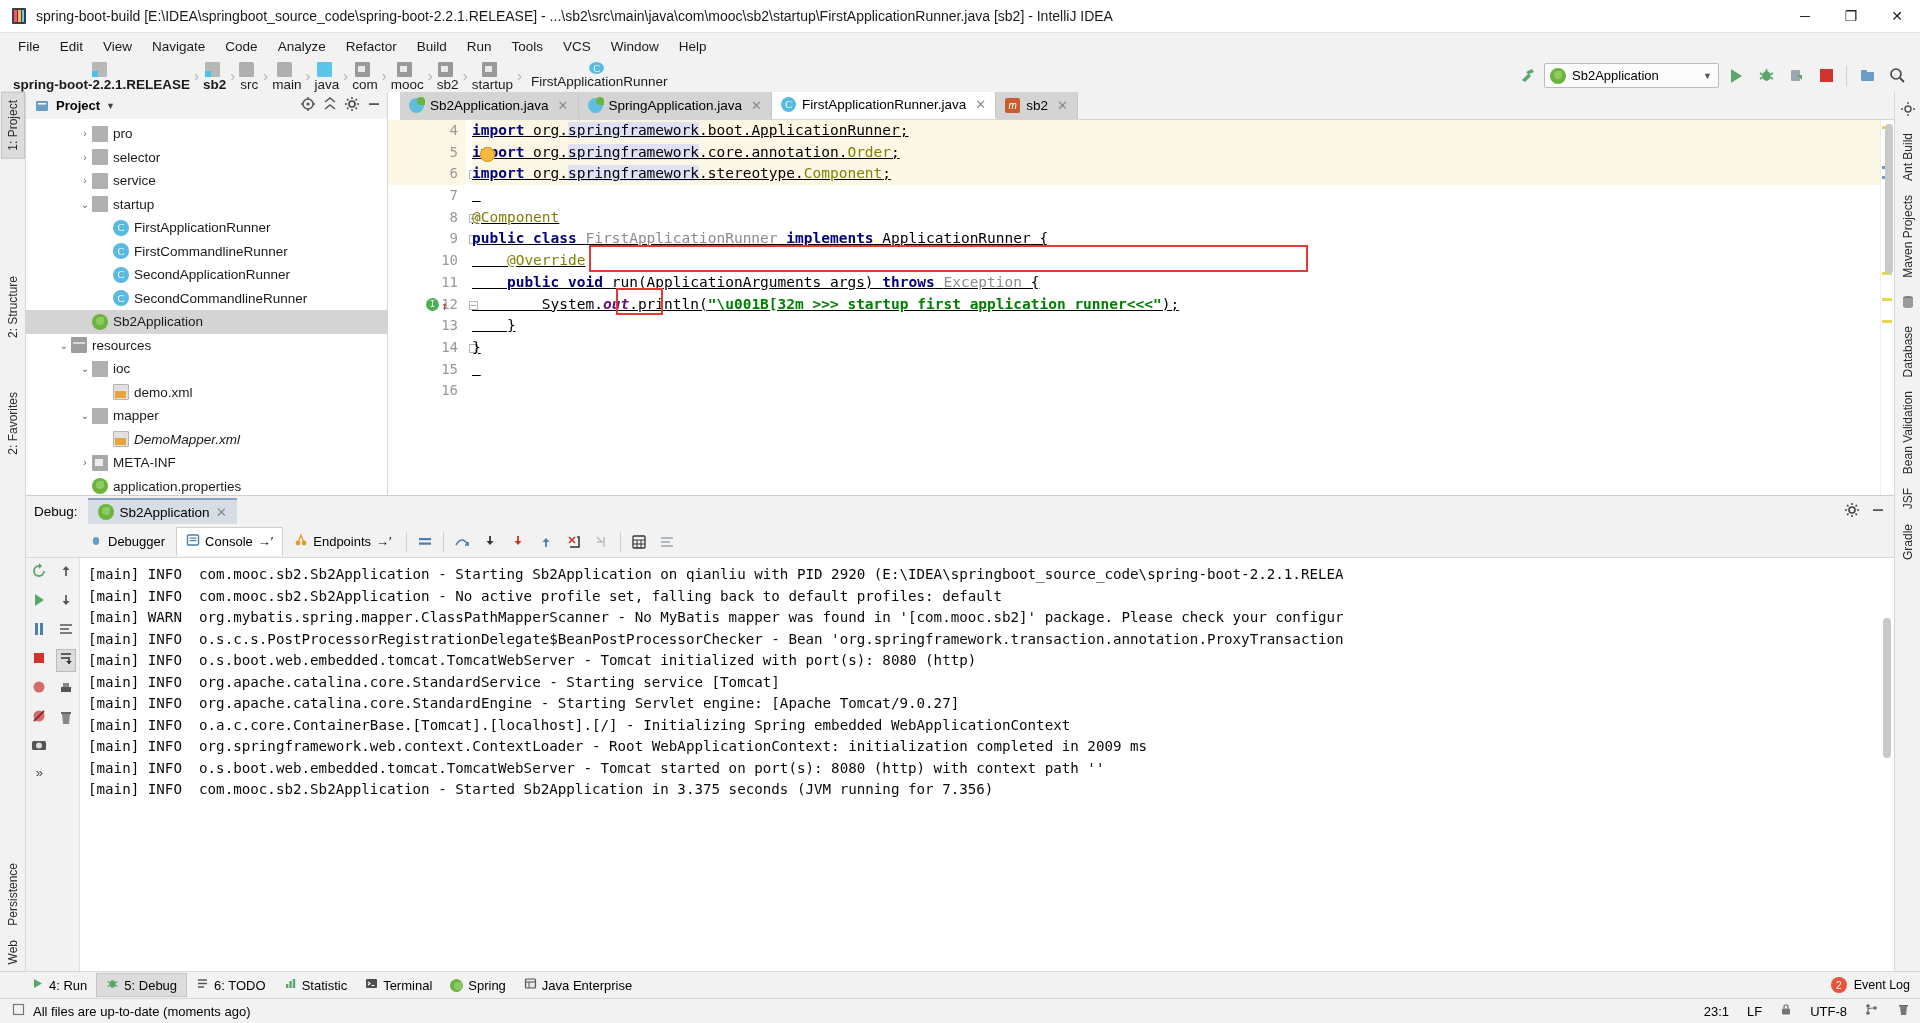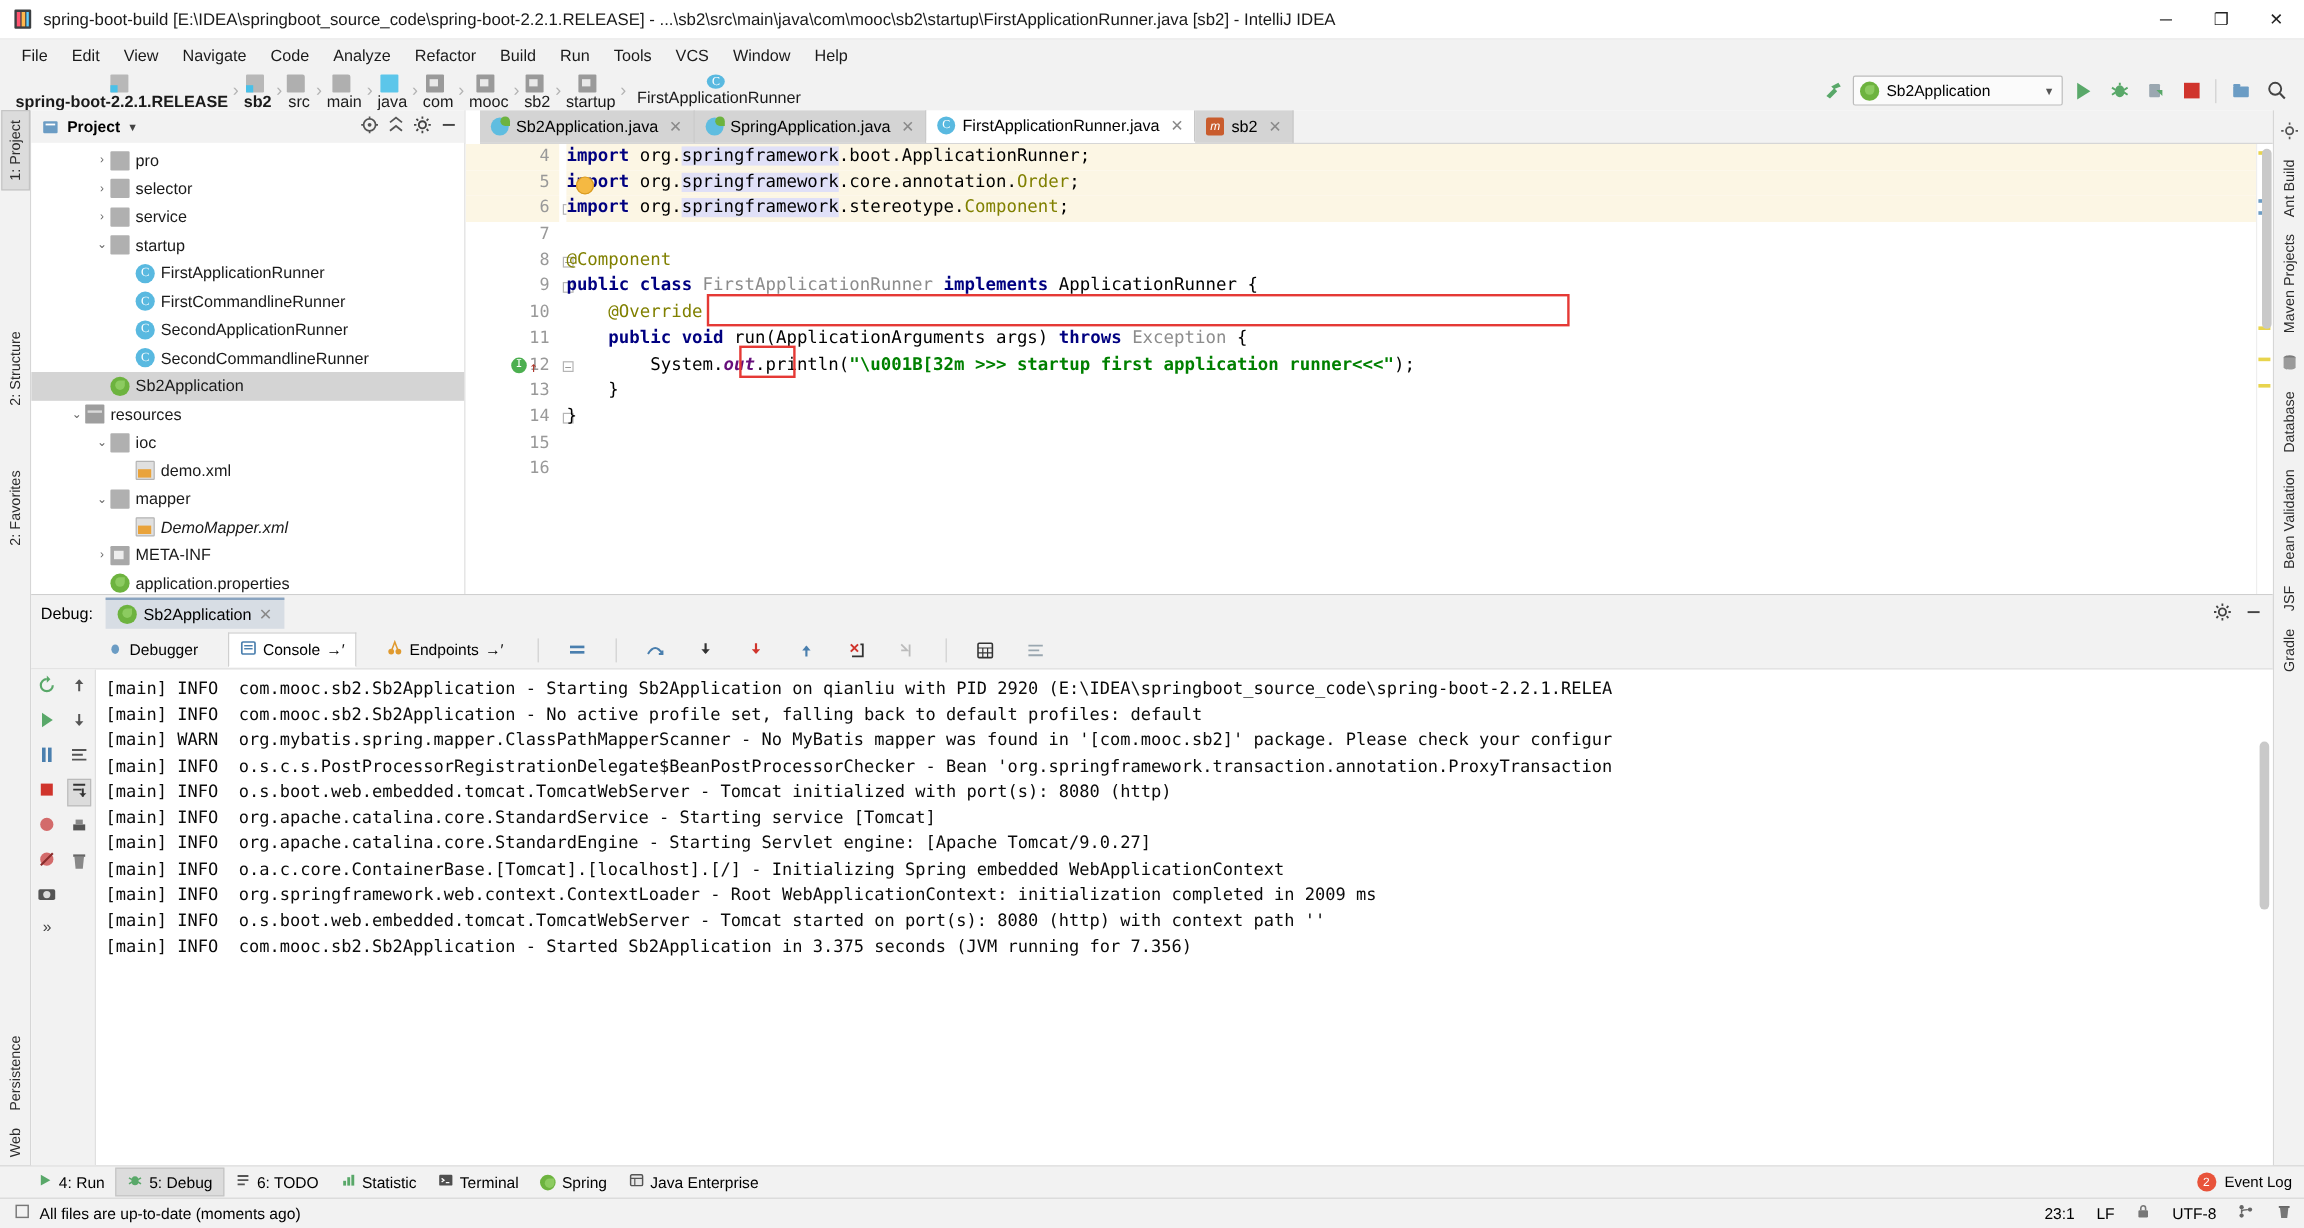--- a/index.html
+++ b/index.html
@@ -120,21 +120,21 @@
                          background:#6db33f;border-radius:50% 50% 0 50%;}
   .mvn-ic{width:15px;height:15px;background:#c95c2d;color:#fff;font-size:10px;display:flex;
           align-items:center;justify-content:center;border-radius:2px;font-style:italic;}
   .code-wrap { flex:1 1 auto; display:flex; min-height:0; position:relative; overflow:hidden;
                font-family:"DejaVu Sans Mono", monospace; font-size:14.5px; }
   .gutter { width:78px; flex:0 0 78px; background:#fff; position:relative; }
   .gl { height:21.7px; line-height:21.7px; text-align:right; padding-right:8px;
         color:#999; font-size:14px; position:relative; }
   .gl.hl { background:#fcf6e4; }
   .code-col { flex:1 1 auto; position:relative; overflow:hidden; padding-left:6px; }
-  .cl { height:21.7px; line-height:21.7px; white-space:pre; }
+  .cl { height:21.7px; line-height:21.7px; white-space:pre;text-decoration:underline; }
   .cl.hl { background:#fcf6e4; }
   .kw { color:#000080; font-weight:bold; }
   .ann { color:#808000; }
   .num { color:#0000ff; }
   .str { color:#008000; font-weight:bold; }
   .gray { color:#8c8c8c; }
   .fld { color:#660e7a; font-style:italic; font-weight:bold; }
   .imp-hl { background:#e0e0f7; }
   .marker-col { width:14px; flex:0 0 14px; background:#fff; position:relative; border-left:1px solid #eee;}
   .mk { position:absolute; right:2px; width:10px; height:3px; }
@@ -143,21 +143,21 @@
 
   
   .debugpanel { flex:1 1 auto; display:flex; flex-direction:column; min-height:0;
                 border-top:1px solid #cfcfcf; background:#f2f2f2; }
   .dbg-head { height:30px; display:flex; align-items:center; padding:0 8px; flex:0 0 30px;
               background:#f2f2f2; }
   .dbg-label { font-size:13.5px; margin-right:10px; }
   .dbg-tab { display:flex; align-items:center; gap:6px; background:#d7dde4; padding:4px 10px;
              font-size:13.5px; border-top:2px solid #8aa4c0;}
   .dbg-head-right { margin-left:auto; display:flex; gap:10px; align-items:center; }
-  .dbg-toolrow { height:32px; display:flex; align-items:center; gap:16px; flex:0 0 32px;
+  .dbg-toolrow { height:32px; display:flex; align-items:center; gap:2px; flex:0 0 32px;
                  padding-left:54px; background:#f2f2f2; border-bottom:1px solid #d9d9d9;}
   .dtab { display:flex; align-items:center; gap:5px; padding:5px 9px; font-size:13px; }
   .dtab.sel { background:#fff; border:1px solid #cfcfcf; border-bottom-color:#fff; }
   .console-body { flex:1 1 auto; display:flex; min-height:0; background:#fff; position:relative; }
   .console-rail { width:54px; flex:0 0 54px; background:#f2f2f2; display:flex;
                   border-right:1px solid #e0e0e0; }
   .crail-col { width:27px; display:flex; flex-direction:column; align-items:center; padding-top:4px; gap:8px;}
   .console-text { flex:1 1 auto; overflow:hidden; padding:6px 0 0 8px;
                   font-family:"DejaVu Sans Mono", monospace; font-size:14.2px; line-height:21.5px;
                   white-space:pre; color:#0a0a0a; }

